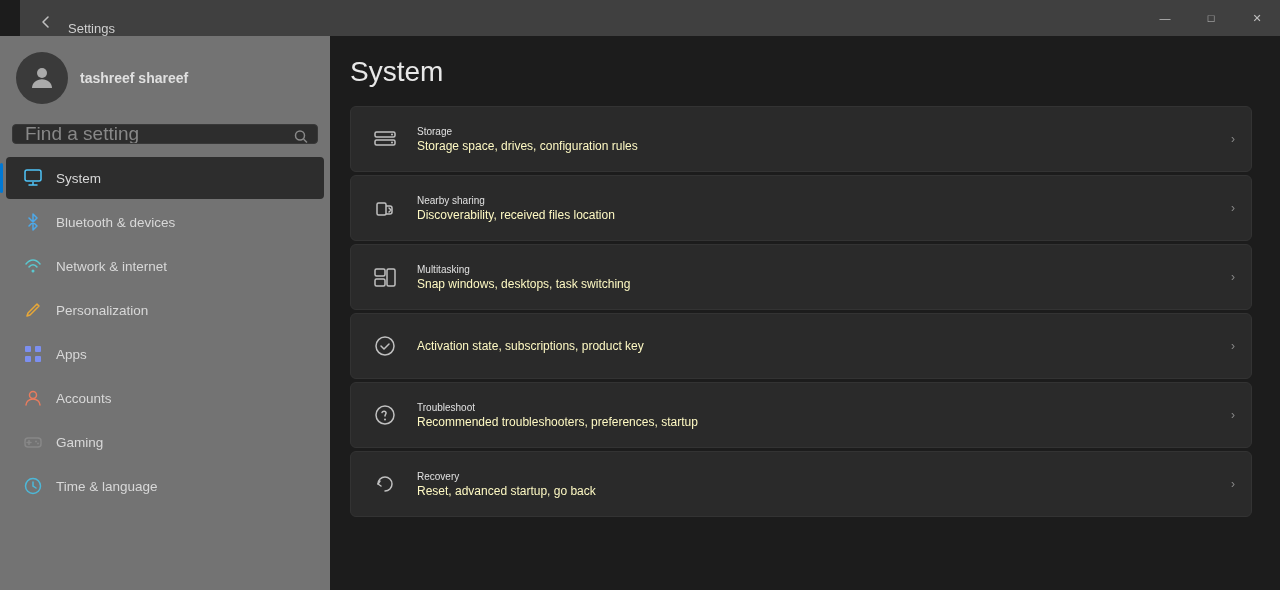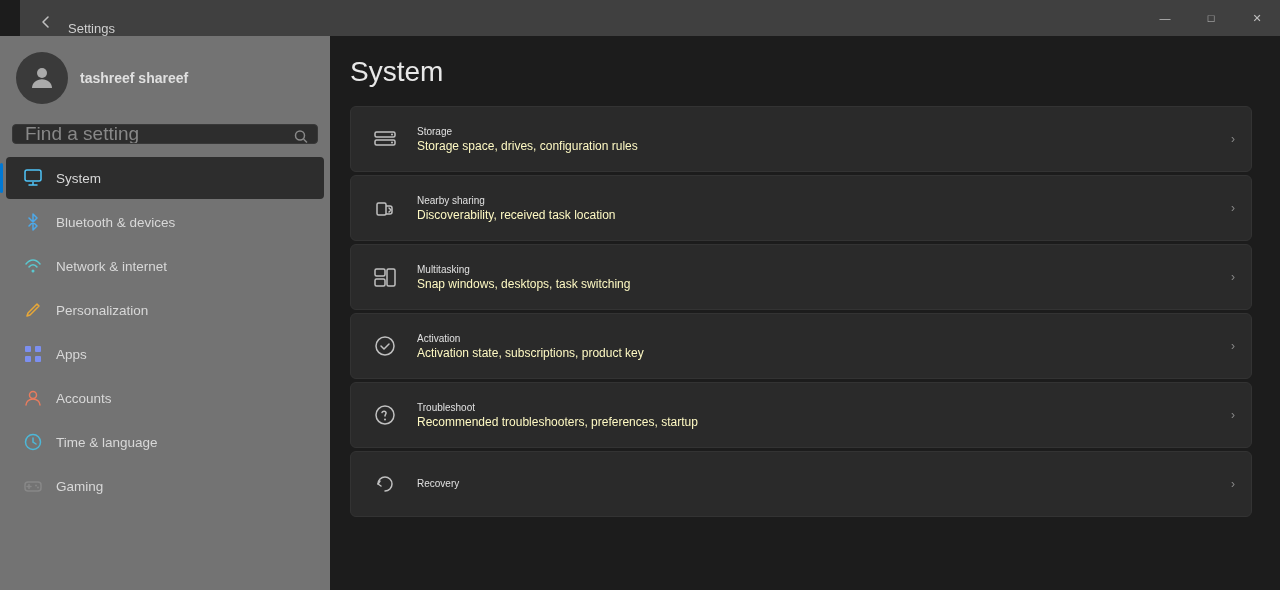--- a/index.html
+++ b/index.html
@@ -313,42 +313,42 @@
       <div class="nav-icon icon-accounts">
         <svg width="18" height="18" viewBox="0 0 18 18" fill="none">
           <circle cx="9" cy="6" r="3.5" stroke="#e87c5e" stroke-width="1.5"></circle>
           <path d="M2 16c0-3.3 3.1-6 7-6s7 2.7 7 6" stroke="#e87c5e" stroke-width="1.5" stroke-linecap="round"></path>
         </svg>
       </div>
       <span class="nav-label">Accounts</span>
     </div>
 
     <div class="nav-item">
-      <div class="nav-icon icon-time">
-        <svg width="18" height="18" viewBox="0 0 18 18" fill="none">
-          <circle cx="9" cy="9" r="7.5" stroke="#4db8d8" stroke-width="1.5"></circle>
-          <path d="M9 5v4l3 2" stroke="#4db8d8" stroke-width="1.5" stroke-linecap="round"></path>
-        </svg>
-      </div>
-      <span class="nav-label">Time &amp; language</span>
-    </div>
-
-    <div class="nav-item">
       <div class="nav-icon icon-gaming">
         <svg width="18" height="18" viewBox="0 0 18 18" fill="none">
           <rect x="1" y="5" width="16" height="9" rx="3" stroke="#888" stroke-width="1.5"></rect>
           <line x1="5" y1="7.5" x2="5" y2="11.5" stroke="#888" stroke-width="1.5" stroke-linecap="round"></line>
           <line x1="3" y1="9.5" x2="7" y2="9.5" stroke="#888" stroke-width="1.5" stroke-linecap="round"></line>
           <circle cx="12" cy="8.5" r="1" fill="#888"></circle>
           <circle cx="14" cy="10.5" r="1" fill="#888"></circle>
         </svg>
       </div>
       <span class="nav-label">Gaming</span>
     </div>
 
+    <div class="nav-item">
+      <div class="nav-icon icon-time">
+        <svg width="18" height="18" viewBox="0 0 18 18" fill="none">
+          <circle cx="9" cy="9" r="7.5" stroke="#4db8d8" stroke-width="1.5"></circle>
+          <path d="M9 5v4l3 2" stroke="#4db8d8" stroke-width="1.5" stroke-linecap="round"></path>
+        </svg>
+      </div>
+      <span class="nav-label">Time &amp; language</span>
+    </div>
+
   </div>
 
   <div class="main-content">
     <h1 class="page-title">System</h1>
 
     <div class="setting-row">
       <div class="setting-icon">
         <svg width="22" height="22" viewBox="0 0 22 22" fill="none">
           <rect x="1" y="4" width="20" height="5" rx="1.5" stroke="#c0c0c0" stroke-width="1.5"></rect>
           <rect x="1" y="12" width="20" height="5" rx="1.5" stroke="#c0c0c0" stroke-width="1.5"></rect>
@@ -366,21 +366,21 @@
     <div class="setting-row">
       <div class="setting-icon">
         <svg width="22" height="22" viewBox="0 0 22 22" fill="none">
           <rect x="3" y="6" width="9" height="12" rx="1.5" stroke="#c0c0c0" stroke-width="1.5"></rect>
           <path d="M12 9h4a2 2 0 012 2v4a2 2 0 01-2 2h-4" stroke="#c0c0c0" stroke-width="1.5"></path>
           <path d="M15 11l2 2-2 2" stroke="#c0c0c0" stroke-width="1.5" stroke-linecap="round" stroke-linejoin="round"></path>
         </svg>
       </div>
       <div class="setting-text">
         <div class="setting-title">Nearby sharing</div>
-        <div class="setting-desc">Discoverability, received task location</div>
+        <div class="setting-desc">Discoverability, received files location</div>
       </div>
       <div class="setting-chevron">›</div>
     </div>
 
     <div class="setting-row">
       <div class="setting-icon">
         <svg width="22" height="22" viewBox="0 0 22 22" fill="none">
           <rect x="1" y="3" width="10" height="7" rx="1.5" stroke="#c0c0c0" stroke-width="1.5"></rect>
           <rect x="1" y="13" width="10" height="7" rx="1.5" stroke="#c0c0c0" stroke-width="1.5"></rect>
           <rect x="13" y="3" width="8" height="17" rx="1.5" stroke="#c0c0c0" stroke-width="1.5"></rect>
@@ -394,21 +394,20 @@
     </div>
 
     <div class="setting-row">
       <div class="setting-icon">
         <svg width="22" height="22" viewBox="0 0 22 22" fill="none">
           <circle cx="11" cy="11" r="9" stroke="#c0c0c0" stroke-width="1.5"></circle>
           <path d="M7 11l3 3 5-5" stroke="#c0c0c0" stroke-width="1.5" stroke-linecap="round" stroke-linejoin="round"></path>
         </svg>
       </div>
       <div class="setting-text">
-        <div class="setting-title">Activation</div>
         <div class="setting-desc">Activation state, subscriptions, product key</div>
       </div>
       <div class="setting-chevron">›</div>
     </div>
 
     <div class="setting-row">
       <div class="setting-icon">
         <svg width="22" height="22" viewBox="0 0 22 22" fill="none">
           <circle cx="11" cy="11" r="9" stroke="#c0c0c0" stroke-width="1.5"></circle>
           <path d="M8 8.5c.5-1.5 3.5-2 4 0 .4 1.5-1 2-1 3.5" stroke="#c0c0c0" stroke-width="1.5" stroke-linecap="round"></path>
@@ -424,18 +423,19 @@
 
     <div class="setting-row">
       <div class="setting-icon">
         <svg width="22" height="22" viewBox="0 0 22 22" fill="none">
           <path d="M4 11a7 7 0 117 7" stroke="#c0c0c0" stroke-width="1.5" stroke-linecap="round"></path>
           <path d="M4 11l2-3M4 11l3 2" stroke="#c0c0c0" stroke-width="1.5" stroke-linecap="round" stroke-linejoin="round"></path>
         </svg>
       </div>
       <div class="setting-text">
         <div class="setting-title">Recovery</div>
+        <div class="setting-desc">Reset, advanced startup, go back</div>
       </div>
       <div class="setting-chevron">›</div>
     </div>
 
   </div>
 </div>
 
 </body></html>

